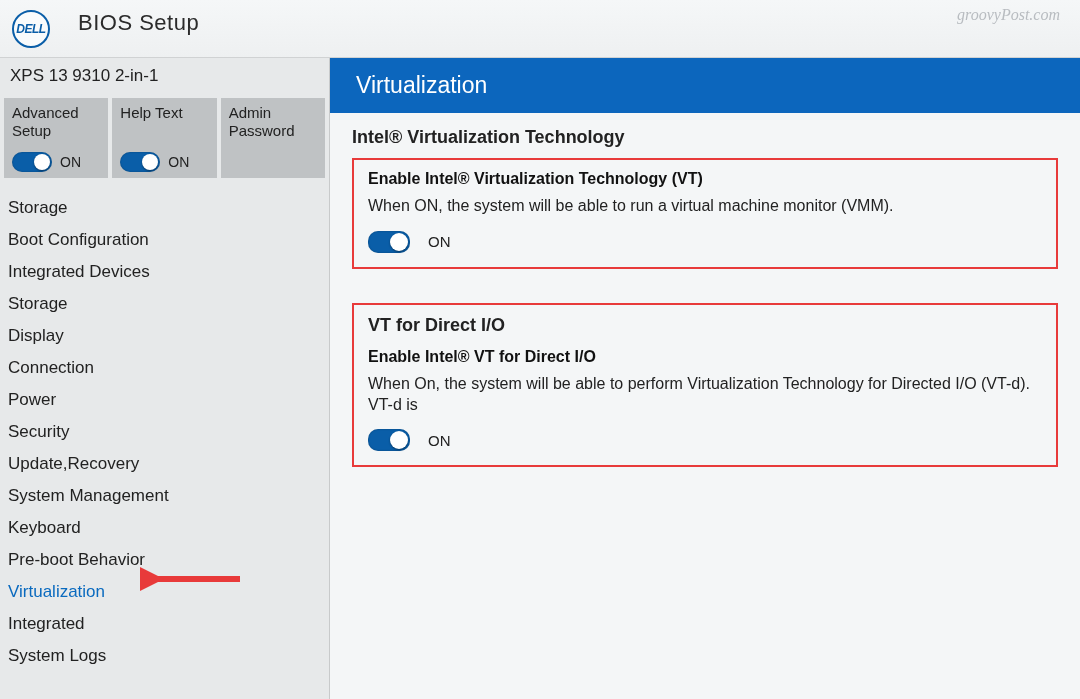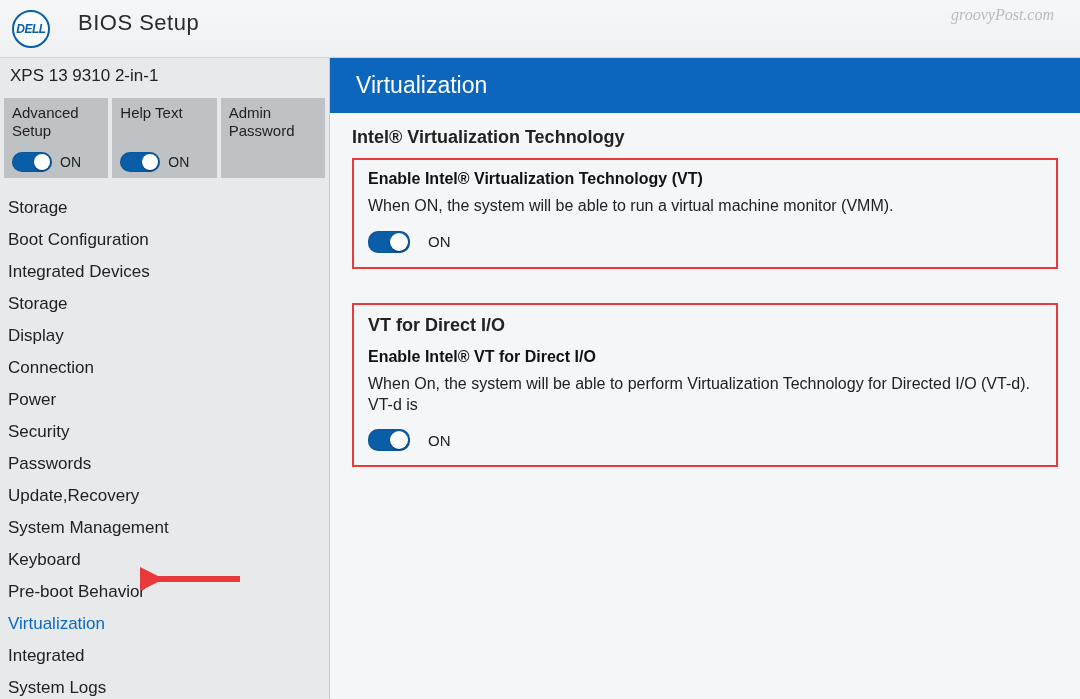--- a/index.html
+++ b/index.html
@@ -95,21 +95,21 @@
     padding: 10px 14px 14px 14px;
     margin-bottom: 28px;
     background: #f4f6f7;
   }
   .setting-name { font-size: 16px; font-weight: 700; color: #111; margin-bottom: 8px; }
   .setting-desc { font-size: 16px; color: #222; margin-bottom: 14px; line-height: 1.3; }
   .main .switch { height: 22px; width: 42px; }
   .main .switch::after { width: 18px; height: 18px; top: 2px; }
   .main .switch-label { font-size: 15px; margin-left: 10px; }
   .watermark {
-    position: absolute; top: 6px; right: 26px;
+    position: absolute; top: 6px; right: 20px;
     color: #b8bcc0; font-style: italic; font-size: 16px;
     font-family: Georgia, serif;
   }
   .arrow-annot {
     position: absolute;
     left: 140px;
     top: 564px;
     pointer-events: none;
   }
 </style>
@@ -152,21 +152,20 @@
 
     <ul class="nav">
       <li>Storage</li>
       <li>Boot Configuration</li>
       <li>Integrated Devices</li>
       <li>Storage</li>
       <li>Display</li>
       <li>Connection</li>
       <li>Power</li>
       <li>Security</li>
-      <li>Passwords</li>
       <li>Update,Recovery</li>
       <li>System Management</li>
       <li>Keyboard</li>
       <li>Pre-boot Behavior</li>
       <li class="active">Virtualization</li>
       <li>Integrated</li>
       <li>System Logs</li>
     </ul>
   </div>
 

